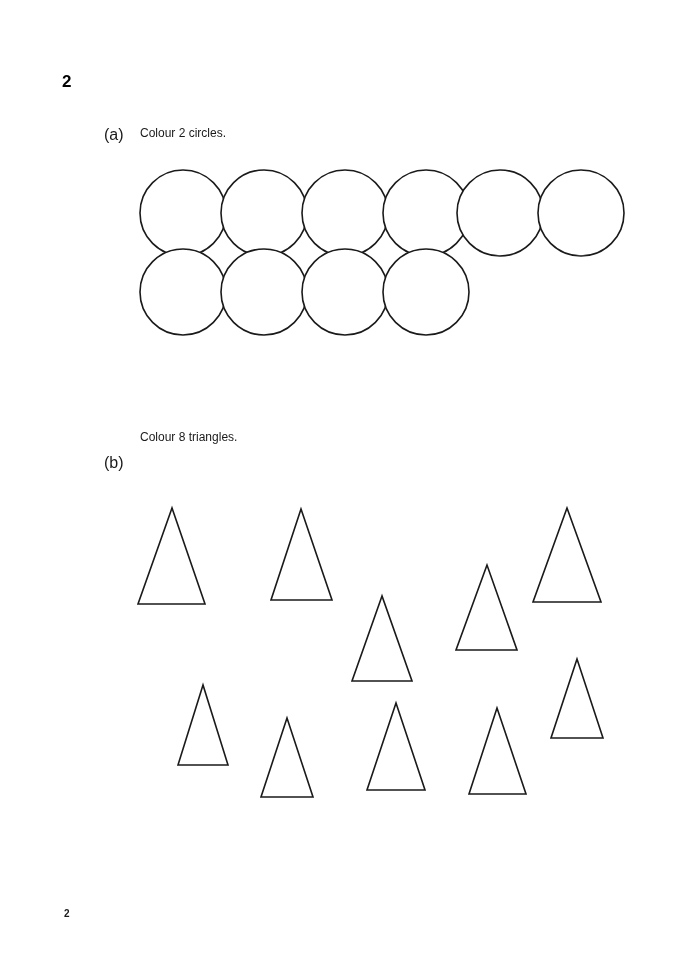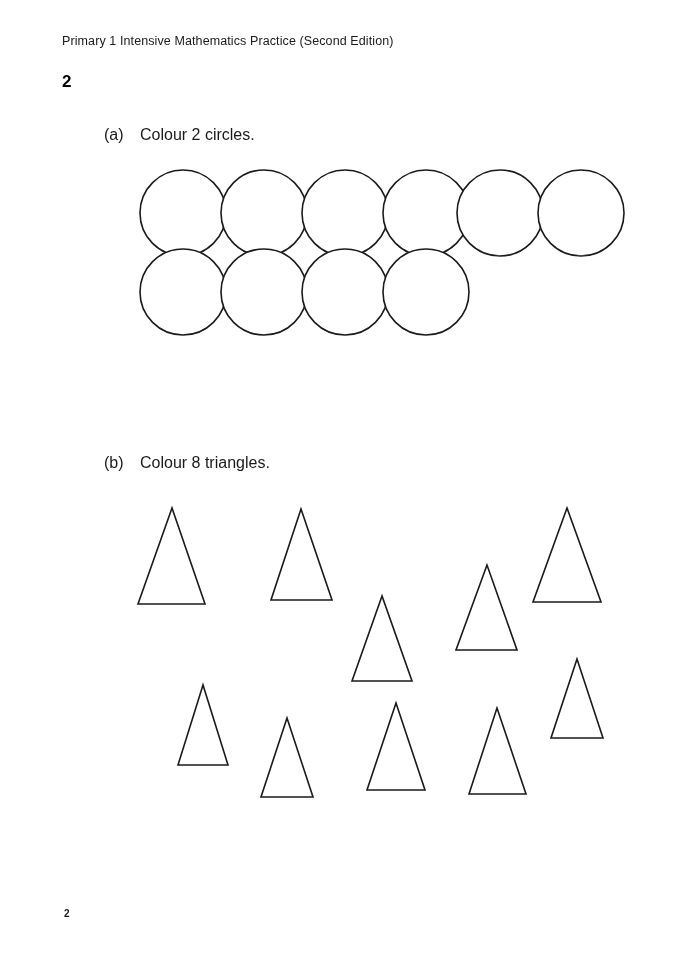--- a/index.html
+++ b/index.html
@@ -45,28 +45,28 @@
     white-space: nowrap;
   }
   .part-label {
     position: absolute;
     font-size: 16px;
     color: #1a1a1a;
     white-space: nowrap;
   }
   .part-text {
     position: absolute;
-    font-size: 16px;
+    font-size: 12px;
     color: #1a1a1a;
     white-space: nowrap;
   }
   .part-a-label { left: 104px; top: 126px; }
   .part-a-text  { left: 140px; top: 126px; }
   .part-b-label { left: 104px; top: 454px; }
-  .part-b-text  { left: 140px; top: 454px; }
+  .part-b-text  { left: 140px; top: 430px; }
 
   .shape-area {
     position: absolute;
     left: 0;
     top: 0;
     width: 700px;
     height: 958px;
     pointer-events: none;
   }
   .shape-area svg {
@@ -84,21 +84,20 @@
     font-size: 10px;
     font-weight: bold;
     color: #1a1a1a;
   }
 </style>
 </head>
 <body>
 
 <div class="page">
 
-  <div class="header-text">Primary 1 Intensive Mathematics Practice (Second Edition)</div>
 
   <div class="q-number">2</div>
 
   <div class="part-label part-a-label">(a)</div>
   <div class="part-text part-a-text">Colour 2 circles.</div>
 
   <div class="part-label part-b-label">(b)</div>
   <div class="part-text part-b-text">Colour 8 triangles.</div>
 
   <div class="shape-area">

